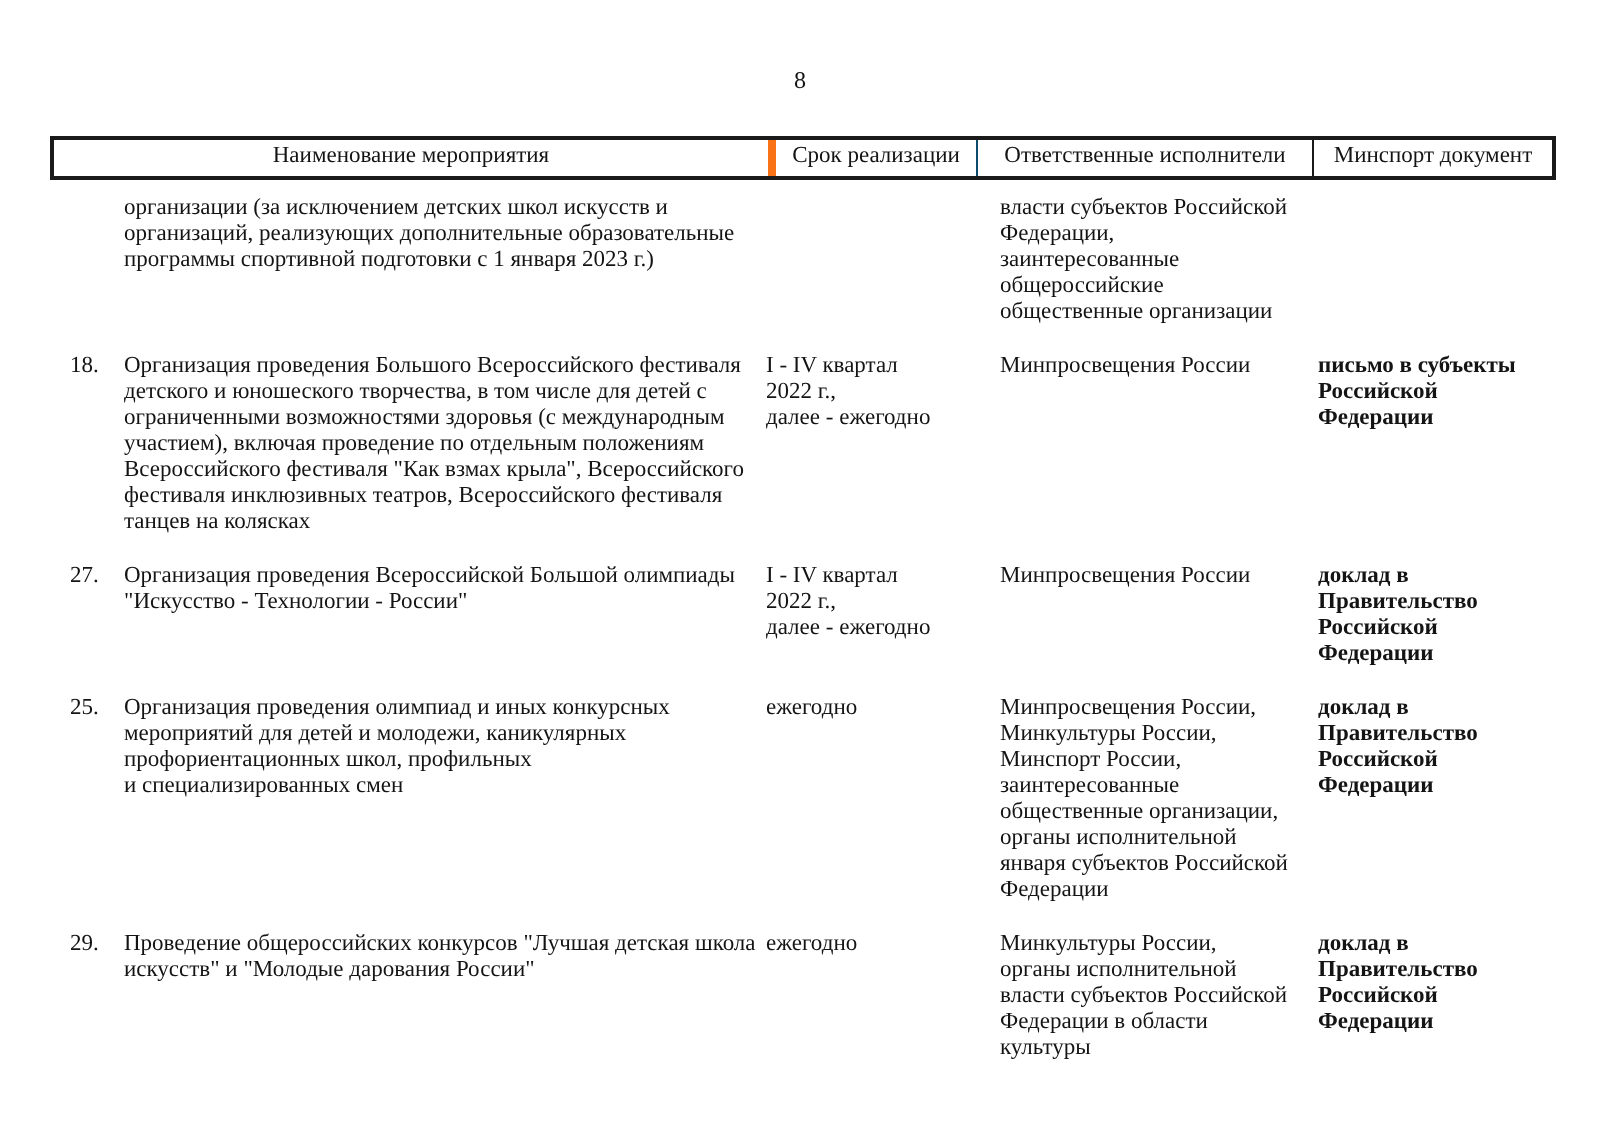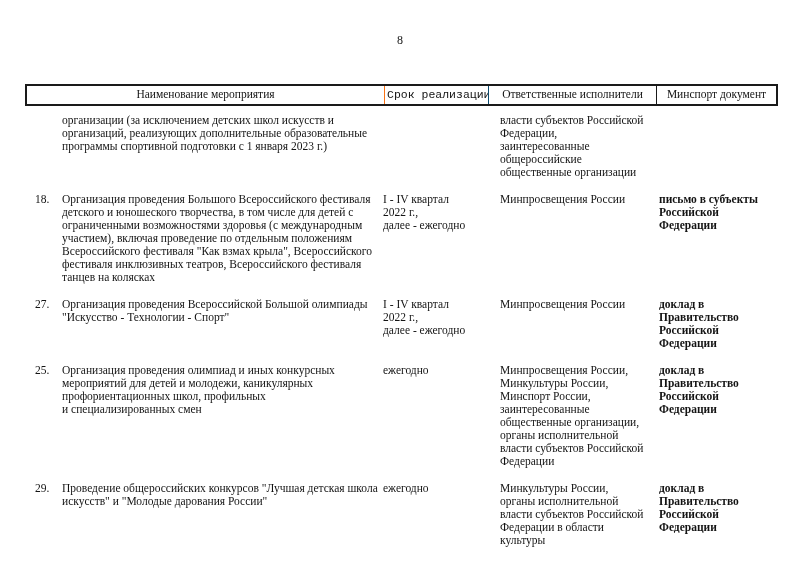--- a/index.html
+++ b/index.html
@@ -18,40 +18,40 @@
     position: absolute;
     top: 34px;
     left: 0;
     width: 100%;
     text-align: center;
     font-size: 12px;
   }
   .doc-table {
     position: absolute;
     left: 25px;
-    top: 84px;
+    top: 68px;
     width: 753px;
   }
   .thead {
     display: flex;
     border-top: 2px solid #1a1a1a;
     border-bottom: 2px solid #1a1a1a;
     border-left: 2px solid #1a1a1a;
     border-right: 2px solid #1a1a1a;
     box-sizing: border-box;
   }
   .thead .hcell {
     box-sizing: border-box;
     padding: 2px 2px 3px 2px;
     text-align: center;
     white-space: nowrap;
     overflow: hidden;
   }
   .h-name { width: 357px; }
-  .h-term { width: 104px; border-left: 1px solid #f97316; font-family: Liberation Mono, monospace; }
+  .h-term { width: 104px; border-left: 4px solid #f97316; }
   .h-exec { width: 168px; border-left: 1px solid #0c4a6e; }
   .h-doc  { flex: 1; border-left: 1px solid #1a1a1a; }
 
   .tbody { margin-top: 8px; }
   .trow {
     display: flex;
     align-items: flex-start;
     margin-bottom: 14px;
   }
   .cell {
@@ -107,21 +107,21 @@
 2022 г.,
 далее - ежегодно</div>
         <div class="cell c-exec">Минпросвещения России</div>
         <div class="cell c-doc">письмо в субъекты
 Российской Федерации</div>
       </div>
 
       <div class="trow">
         <div class="cell c-num">27.</div>
         <div class="cell c-name">Организация проведения Всероссийской Большой олимпиады
-"Искусство - Технологии - Спорт"</div>
+"Искусство - Технологии - России"</div>
         <div class="cell c-term">I - IV квартал
 2022 г.,
 далее - ежегодно</div>
         <div class="cell c-exec">Минпросвещения России</div>
         <div class="cell c-doc">доклад в
 Правительство
 Российской Федерации</div>
       </div>
 
       <div class="trow">
@@ -130,21 +130,21 @@
 мероприятий для детей и молодежи, каникулярных
 профориентационных школ, профильных
 и специализированных смен</div>
         <div class="cell c-term">ежегодно</div>
         <div class="cell c-exec">Минпросвещения России,
 Минкультуры России,
 Минспорт России,
 заинтересованные
 общественные организации,
 органы исполнительной
-власти субъектов Российской
+января субъектов Российской
 Федерации</div>
         <div class="cell c-doc">доклад в
 Правительство
 Российской Федерации</div>
       </div>
 
       <div class="trow">
         <div class="cell c-num">29.</div>
         <div class="cell c-name">Проведение общероссийских конкурсов "Лучшая детская школа
 искусств" и "Молодые дарования России"</div>

